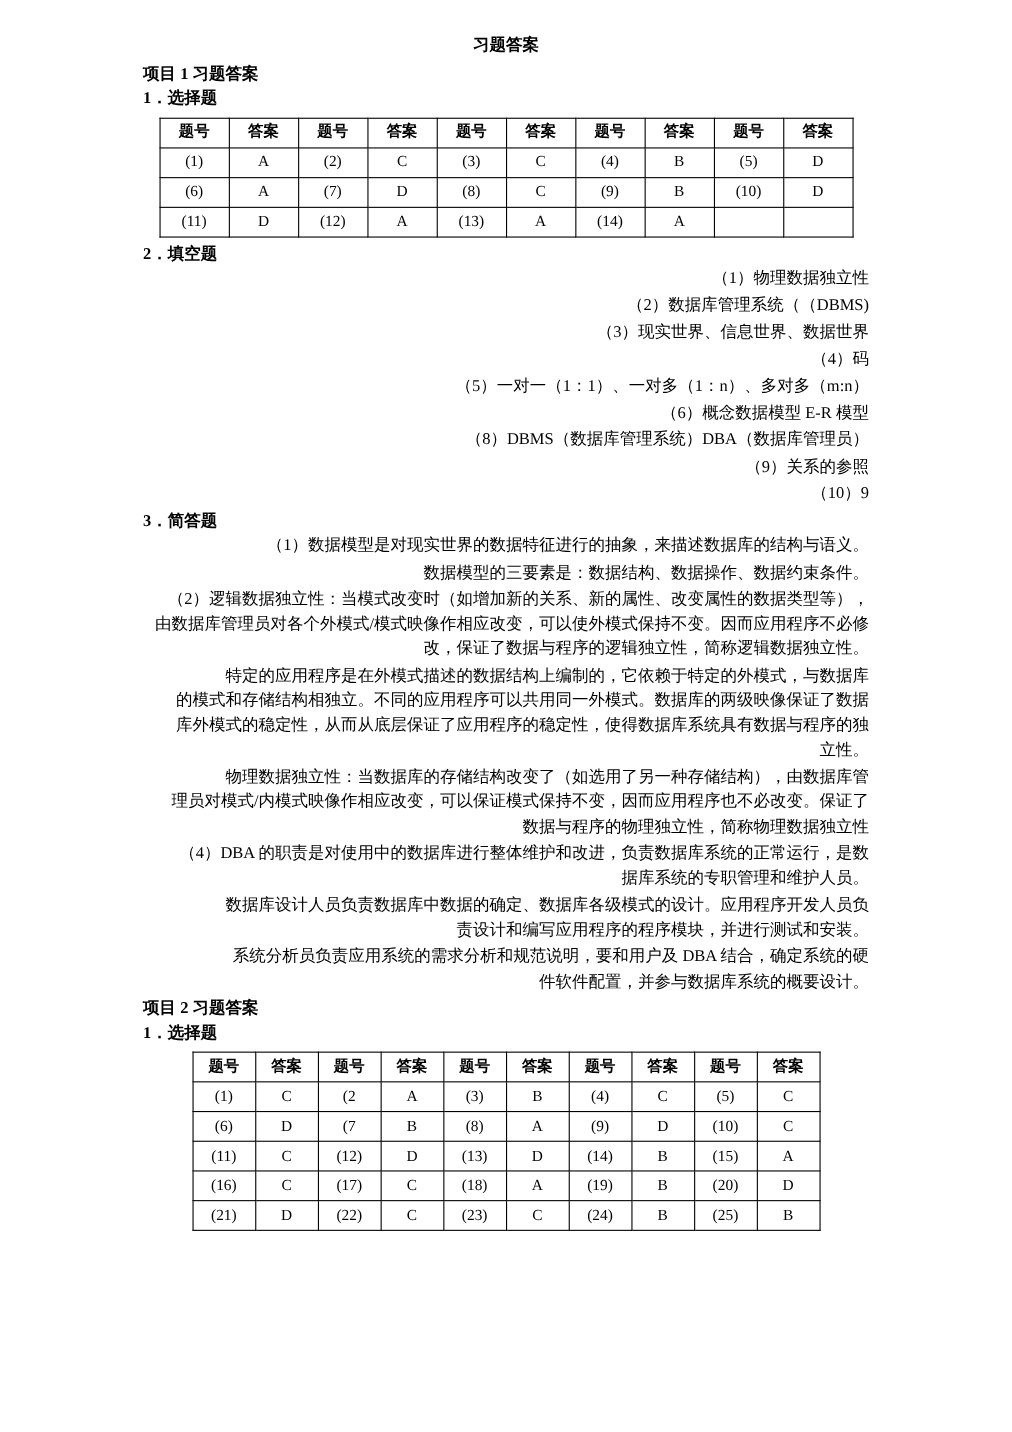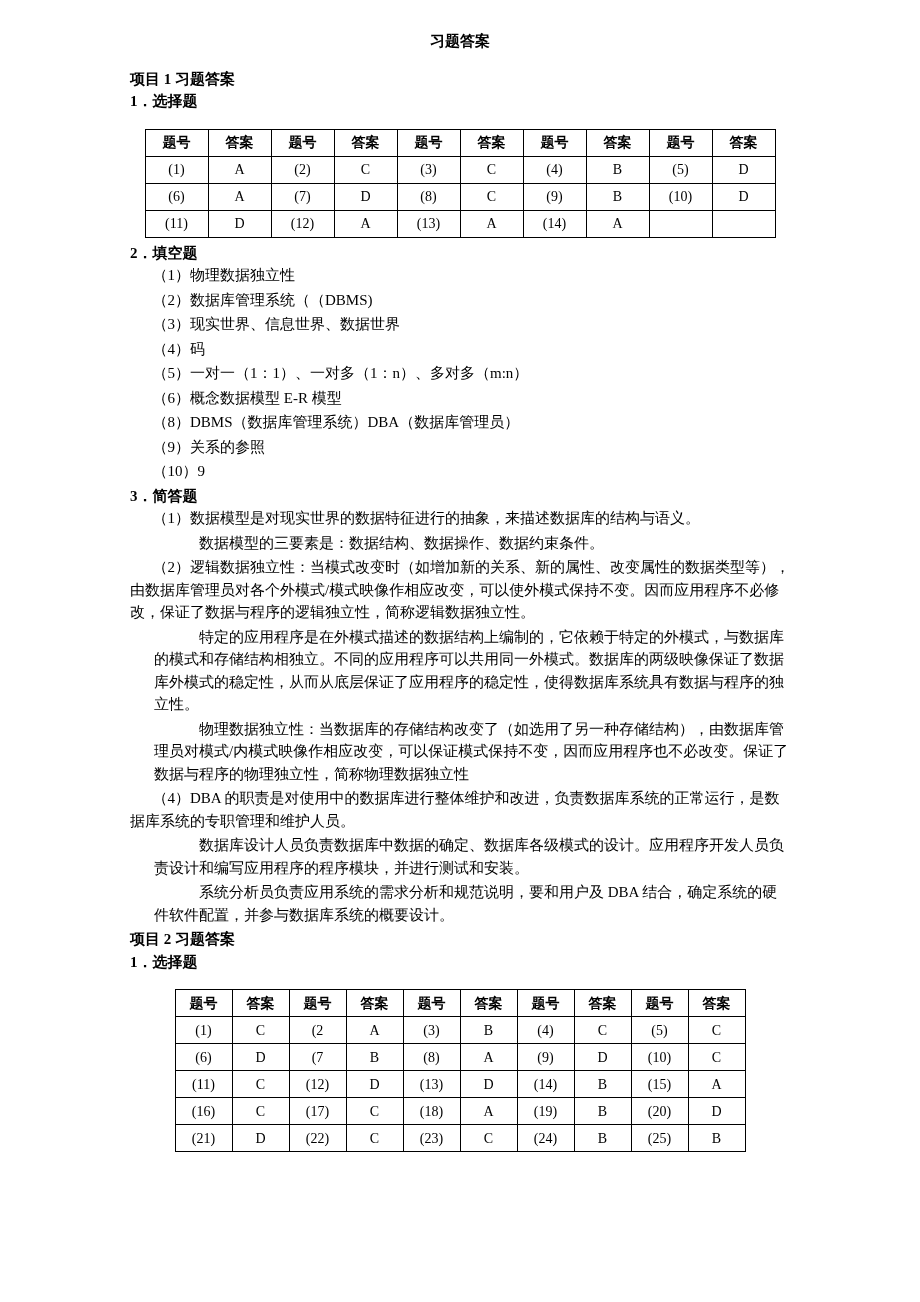--- a/index.html
+++ b/index.html
@@ -8,43 +8,43 @@
     line-height: 1.5;
     width: 920px;
     margin: 0;
     padding: 30px 130px 40px 130px;
     box-sizing: border-box;
     color: #000;
   }
   .title {
     text-align: center;
     font-weight: bold;
-    margin-bottom: 15px;
+    margin-bottom: 4px;
   }
   .bold {
     font-weight: bold;
   }
   table {
     border-collapse: collapse;
-    margin: 16px auto 4px auto;
+    margin: 5px auto 4px auto;
   }
   th, td {
     border: 1px solid #000;
     padding: 2px 6px;
     text-align: center;
     font-size: 14px;
     height: 22px;
   }
   th { font-weight: bold; }
   .t1 th:nth-child(odd), .t1 td:nth-child(odd) { min-width: 50px; }
   .t1 th:nth-child(even), .t1 td:nth-child(even) { min-width: 50px; }
   .t2 th, .t2 td { min-width: 44px; }
   .indent { text-indent: 1.5em; }
   .indent2 { text-indent: 3em; margin-left: 24px; }
-  p { margin: 0 0 2px 0; }
+  p { margin: 0 0 2px 0; text-align: right; }
 </style>
 </head>
 <body>
 
 <div class="title">习题答案</div>
 
 <div class="bold">项目 1 习题答案</div>
 <div class="bold">1．选择题</div>
 
 <table class="t1">

